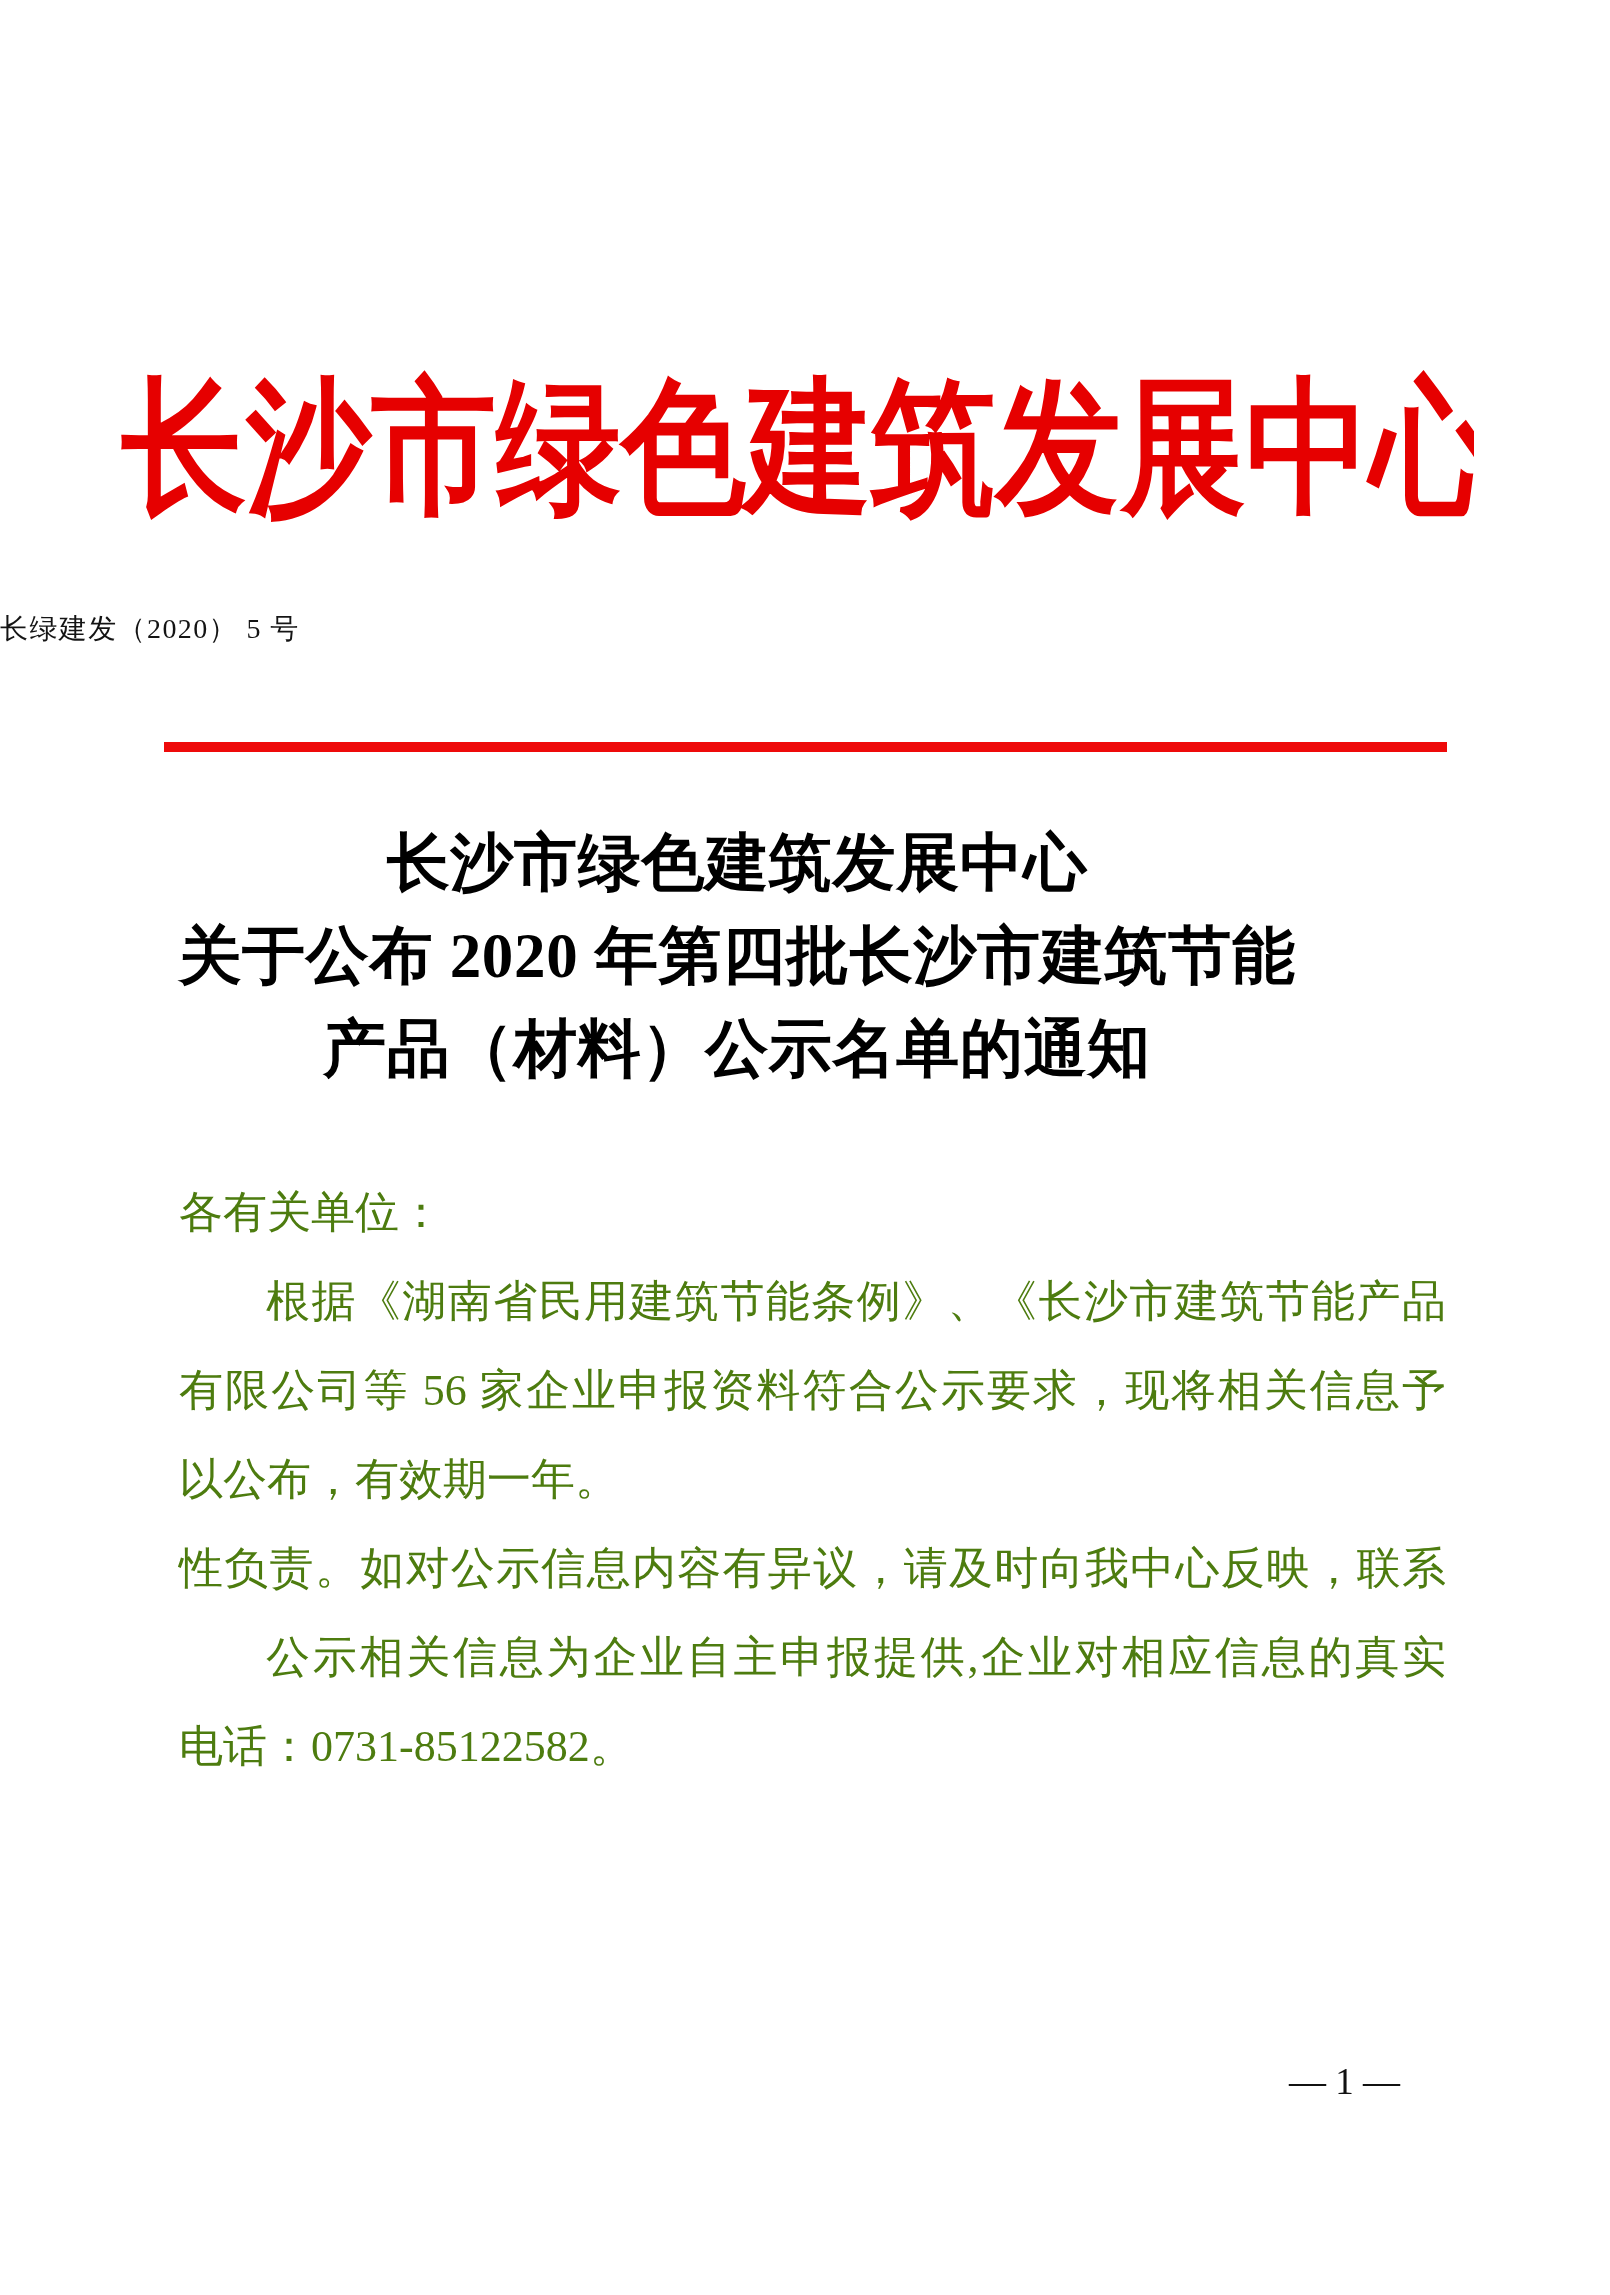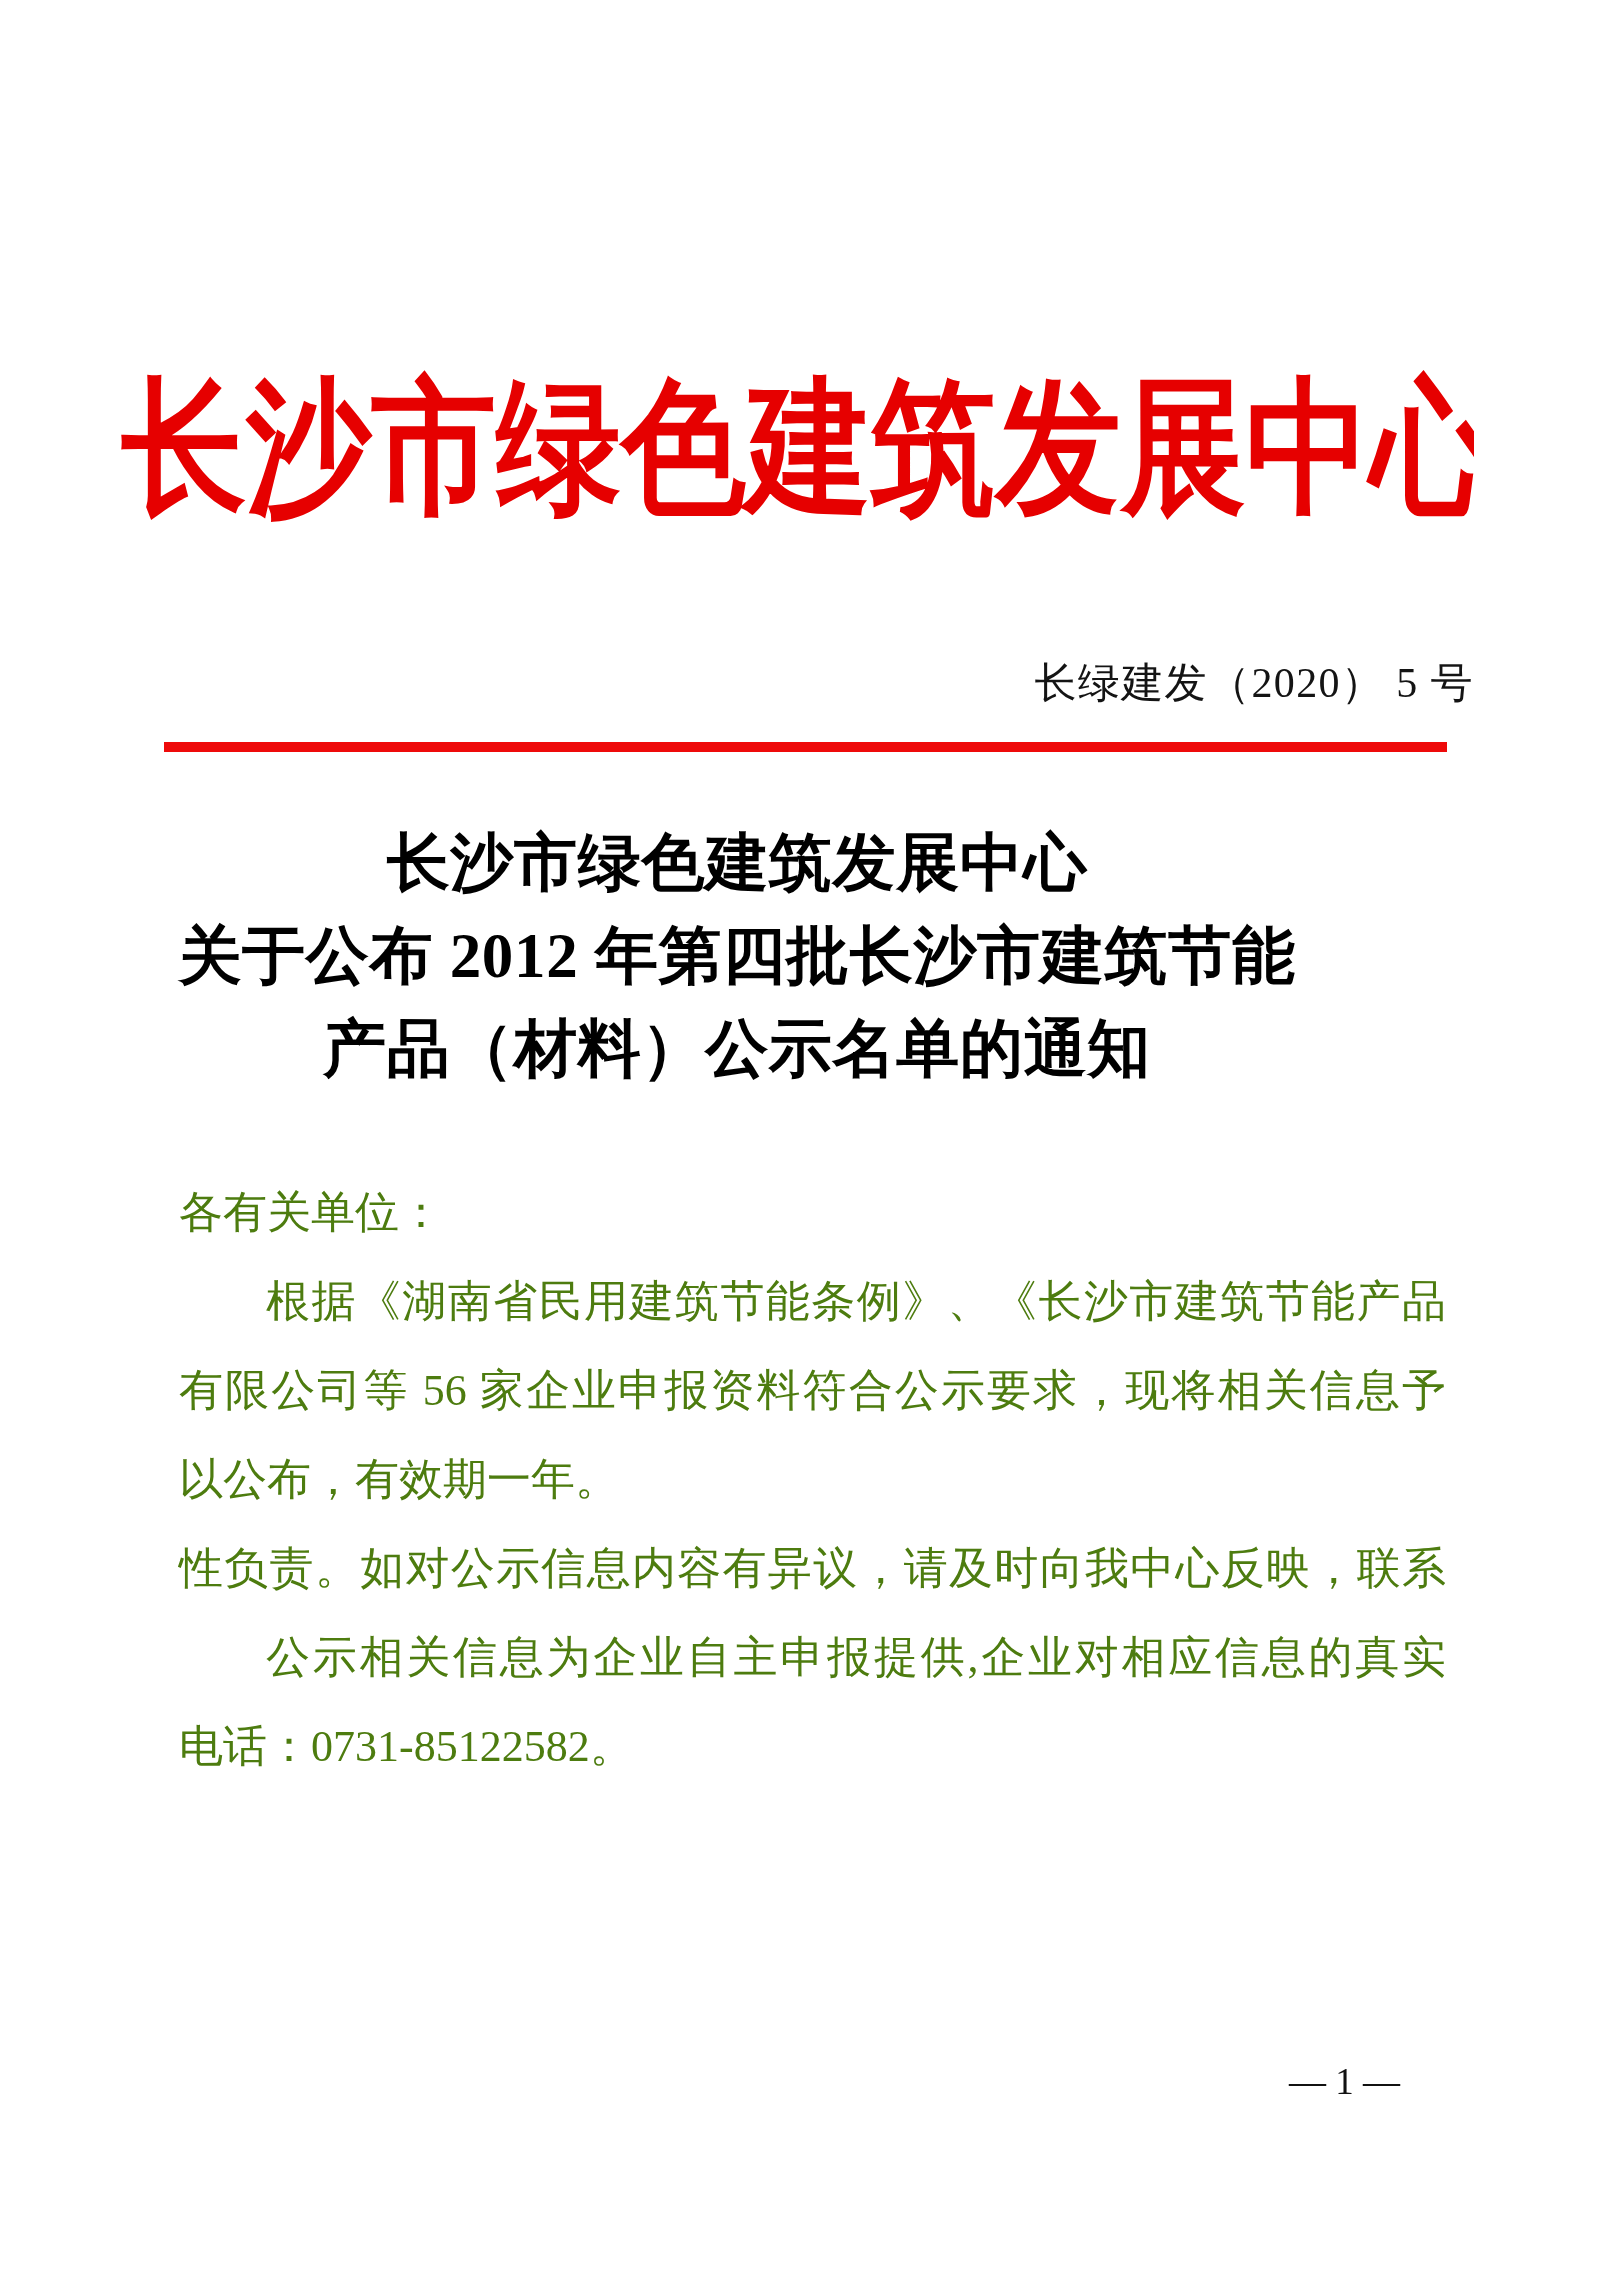--- a/index.html
+++ b/index.html
@@ -31,25 +31,25 @@
     transform-origin: center;
     font-size: 147px;
     line-height: 1.1;
     font-weight: 900;
     color: #e60000;
     letter-spacing: 0px;
   }
   
   .docnum {
     position: absolute;
-    top: 657px;
+    top: 602px;
     left: 0;
     width: 100%;
-    text-align: right;
-    font-size: 42px;
+    text-align: left;
+    font-size: 28px;
     line-height: 53px;
     color: #141414;
     letter-spacing: 1.4px;
   }
   
   .red-rule {
     position: absolute;
     top: 742px;
     left: 164px;
     width: 1283px;
@@ -112,21 +112,21 @@
   <div class="masthead">
     <span class="stretch">长沙市绿色建筑发展中心</span>
   </div>
 
   <div class="docnum">长绿建发（2020） 5 号</div>
 
   <div class="red-rule"></div>
 
   <div class="doc-title">
     <div>长沙市绿色建筑发展中心</div>
-    <div>关于公布 2012 年第四批长沙市建筑节能</div>
+    <div>关于公布 2020 年第四批长沙市建筑节能</div>
     <div>产品（材料）公示名单的通知</div>
   </div>
 
   <div class="body-text">
     <div class="line">各有关单位：</div>
 
     <div class="line jl indent">根据《湖南省民用建筑节能条例》、《长沙市建筑节能产品</div>
     <div class="line jl">有限公司等 56 家企业申报资料符合公示要求，现将相关信息予</div>
     <div class="line">以公布，有效期一年。</div>
 

